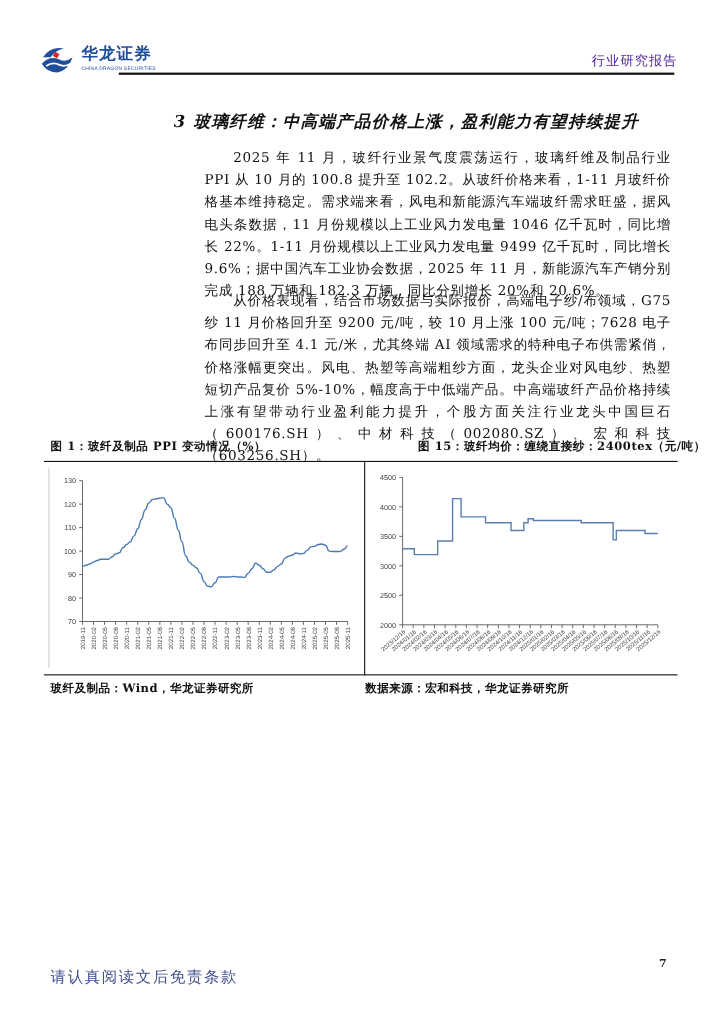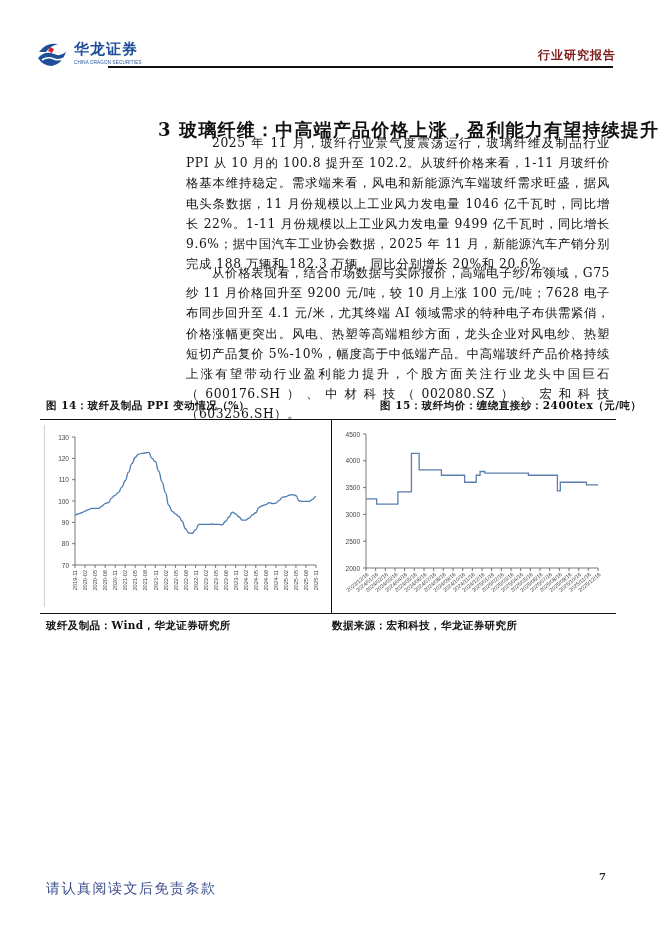--- a/index.html
+++ b/index.html
@@ -5,23 +5,23 @@
   html, body { margin:0; padding:0; background:#ffffff; }
   body { width:662px; height:936px; position:relative; overflow:hidden;
          font-family:"DejaVu Serif","Liberation Serif",serif; color:#111; }
   .header { position:absolute; left:0; top:0; width:662px; height:80px; }
   .logo { position:absolute; left:36px; top:38px; width:32px; height:32px; }
   .brand-cn { position:absolute; left:74px; top:40px; font-family:"DejaVu Sans","Liberation Sans",sans-serif;
               font-weight:bold; font-size:15px; color:#1f4e9a; letter-spacing:1px; }
   .brand-en { position:absolute; left:74px; top:60px; font-family:"Liberation Sans",sans-serif;
               font-size:4.5px; color:#1f4e9a; letter-spacing:0.2px; }
   .header-rule { position:absolute; left:108px; top:66px; width:505px; height:1.5px; background:#111; }
-  .report-type { position:absolute; right:46px; top:47px; font-size:12px; font-weight:bold; color:#7f1d1d; letter-spacing:1px; }
-
-  .section-title { position:absolute; left:158px; top:118px; font-size:18px; font-weight:bold; letter-spacing:1.2px; }
+  .report-type { position:absolute; right:46px; top:47px; font-size:12px; font-weight:normal; color:#4c1d95; letter-spacing:1px; }
+
+  .section-title { position:absolute; left:158px; top:101px; font-size:15px; font-weight:bold; letter-spacing:1.2px;font-style:italic; }
   .para { position:absolute; left:186px; width:424px; font-size:12.3px; line-height:20.2px;
           text-align:justify; text-indent:26px; letter-spacing:0.6px; }
   .p1 { top:133px; }
   .p2 { top:263px; }
 
   .fig-title { position:absolute; top:399px; font-size:10.5px; font-weight:bold; letter-spacing:0.5px; }
   .fig14-title { left:46px; }
   .fig15-title { left:332px;padding-left:48px; }
   .fig-rule-top { position:absolute; left:40px; top:419px; width:576px; height:1px; background:#111; }
   .fig-rule-bot { position:absolute; left:40px; top:613px; width:576px; height:1px; background:#111; }
@@ -50,21 +50,21 @@
   <div class="brand-cn">华龙证券</div>
   <div class="brand-en">CHINA DRAGON SECURITIES</div>
   <div class="header-rule"></div>
   <div class="report-type">行业研究报告</div>
 </div>
 
 <div class="section-title">3  玻璃纤维：中高端产品价格上涨，盈利能力有望持续提升</div>
 <p class="para p1" style="margin:0">2025 年 11 月，玻纤行业景气度震荡运行，玻璃纤维及制品行业 PPI 从 10 月的 100.8 提升至 102.2。从玻纤价格来看，1-11 月玻纤价格基本维持稳定。需求端来看，风电和新能源汽车端玻纤需求旺盛，据风电头条数据，11 月份规模以上工业风力发电量 1046 亿千瓦时，同比增长 22%。1-11 月份规模以上工业风力发电量 9499 亿千瓦时，同比增长 9.6%；据中国汽车工业协会数据，2025 年 11 月，新能源汽车产销分别完成 188 万辆和 182.3 万辆，同比分别增长 20%和 20.6%。</p>
 <p class="para p2" style="margin:0">从价格表现看，结合市场数据与实际报价，高端电子纱/布领域，G75 纱 11 月价格回升至 9200 元/吨，较 10 月上涨 100 元/吨；7628 电子布同步回升至 4.1 元/米，尤其终端 AI 领域需求的特种电子布供需紧俏，价格涨幅更突出。风电、热塑等高端粗纱方面，龙头企业对风电纱、热塑短切产品复价 5%-10%，幅度高于中低端产品。中高端玻纤产品价格持续上涨有望带动行业盈利能力提升，个股方面关注行业龙头中国巨石（600176.SH）、中材科技（002080.SZ）、宏和科技（603256.SH）。</p>
 
-<div class="fig-title fig14-title">图 14：玻纤及制品 PPI 变动情况（%）</div>
+<div class="fig-title fig14-title">图 1：玻纤及制品 PPI 变动情况（%）</div>
 <div class="fig-title fig15-title">图 15：玻纤均价：缠绕直接纱：2400tex（元/吨）</div>
 <div class="fig-rule-top"></div>
 <div class="fig-divider"></div>
 <div class="chart-frame"></div>
 
 <svg id="chart14" style="position:absolute;left:40px;top:425px;" width="288" height="185">
     <line x1="35" y1="12" x2="35" y2="140" stroke="#555" stroke-width="0.8"></line>
     <line x1="35" y1="140" x2="276" y2="140" stroke="#555" stroke-width="0.8"></line>
     <line x1="32" y1="140" x2="35" y2="140" stroke="#555" stroke-width="0.8"></line>
     <text x="29" y="142.5" font-size="6.5" text-anchor="end">70</text>

